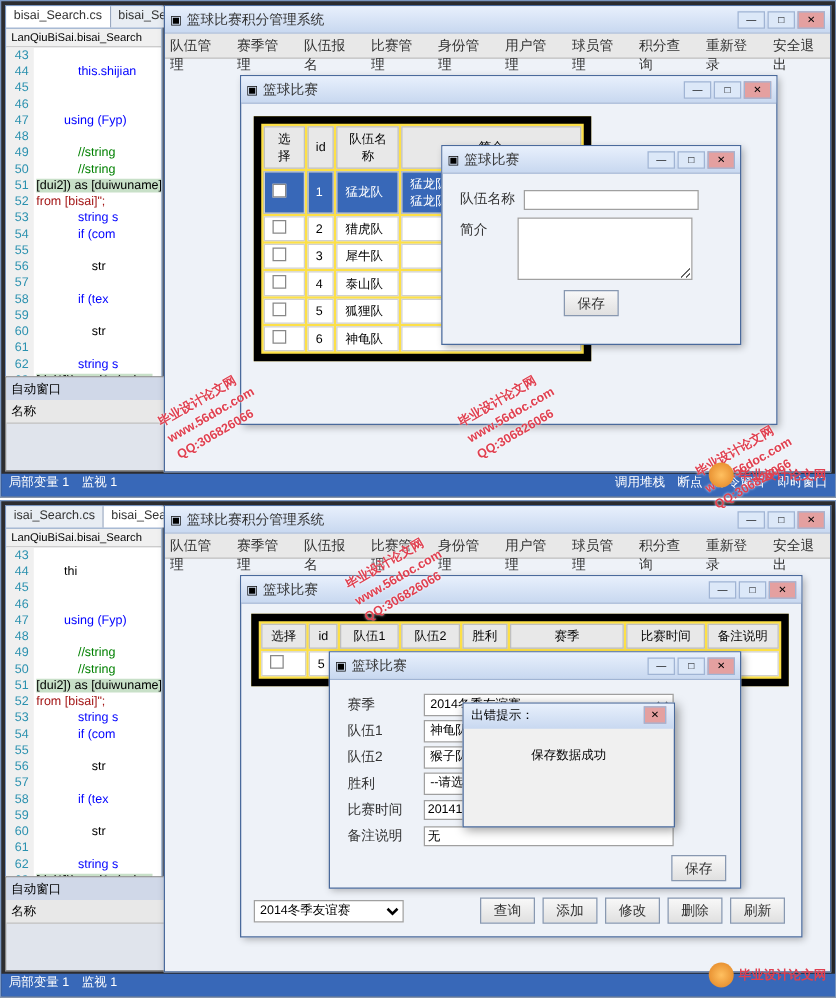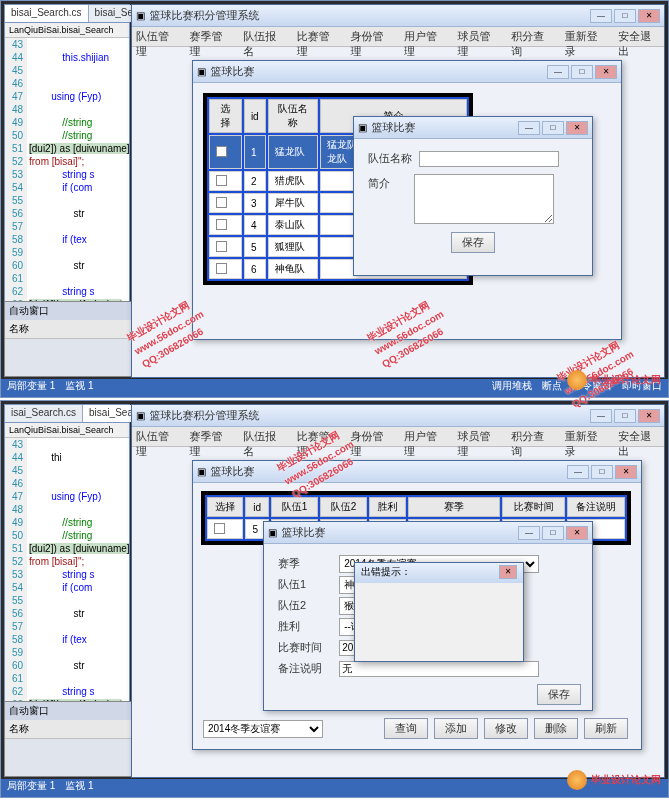--- a/index.html
+++ b/index.html
@@ -14,21 +14,21 @@
 .code-text{position:absolute;left:24px;top:0;color:#000;line-height:13px;white-space:pre}
 .kw{color:#0000ff}.str{color:#a31515}.cm{color:#008000}.hl{background:#c8e0c8}
 .win{position:absolute;background:#eef2f8;border:1px solid #4a6a9c;box-shadow:2px 2px 6px rgba(0,0,0,.3)}
 .titlebar{background:linear-gradient(#e8f0fc,#c8d8f0);height:22px;display:flex;align-items:center;padding:0 4px;border-bottom:1px solid #a0b4d4}
 .titlebar .ttext{flex:1;font-size:11px;color:#333;padding-left:4px}
 .winbtns{display:flex;gap:2px}
 .winbtn{width:22px;height:14px;background:#dce8f8;border:1px solid #a0b4d4;font-size:8px;text-align:center;line-height:12px}
 .winbtn.close{background:#e4a0a0}
 .menubar{background:#e8e8e8;height:20px;display:flex;padding:2px 4px;gap:12px;border-bottom:1px solid #c0c0c0}
 .menubar span{font-size:11px;color:#333}
-.tbl{background:#1d4ed8;border:4px solid #000000;font-size:10px}
+.tbl{background:#fde047;border:6px solid #000000;font-size:10px}
 .tbl th{background:#e8e8e8;border:1px solid #c0c0c0;padding:2px 6px;font-weight:normal}
 .tbl td{border:1px solid #d0d0d0;padding:2px 6px;background:#fff}
 .tbl tr.sel td{background:#3868b8;color:#fff}
 .btn{display:inline-block;background:linear-gradient(#f8f8f8,#e0e0e0);border:1px solid #8898b0;padding:2px 10px;font-size:11px;color:#333;margin:0 3px}
 .lbl{display:inline-block;font-size:11px;color:#333;padding:2px 4px}
 .inp{border:1px solid #a0a0a0;background:#fff;height:16px;padding:0 2px;font-size:10px}
 .sel{border:1px solid #a0a0a0;background:#fff;height:18px;font-size:10px}
 .statusbar{position:absolute;bottom:0;left:0;right:0;height:18px;background:#3868b8;color:#fff;font-size:10px;display:flex;align-items:flex-start;padding:0 6px;gap:10px}
 .watermark{position:absolute;color:#e04050;font-weight:bold;pointer-events:none;transform:rotate(-30deg);font-size:13px;line-height:15px;z-index:900;text-shadow:0 0 2px #fff}
 .logo56{position:absolute;right:8px;font-size:14px;color:#333;display:flex;align-items:center;gap:4px;z-index:950}
@@ -418,25 +418,26 @@
                 </tr>
             <tr>
                   <td class="lbl">备注说明</td>
                   <td><input class="inp" style="width: 200px;" value="无"></td>
                 </tr>
           </tbody>
             </table>
           <div style="text-align:right;margin-top:4px"><span class="btn">保存</span></div>
         </div>
 
-        <div class="msgbox" style="left:90px;top:40px;width:170px;height:100px">
+        <div class="msgbox" style="left:106px;top:40px;width:170px;height:100px">
           <div class="mtitle">
             <span>出错提示：</span>
             <span class="winbtn close" style="width:18px">✕</span>
           </div>
+          <div style="padding:14px;text-align:center">保存数据成功</div>
         </div>
       </div>
     </div>
   </div>
 
   <div class="statusbar">
     <span>局部变量 1</span>
     <span>监视 1</span>
   </div>
 </div>

